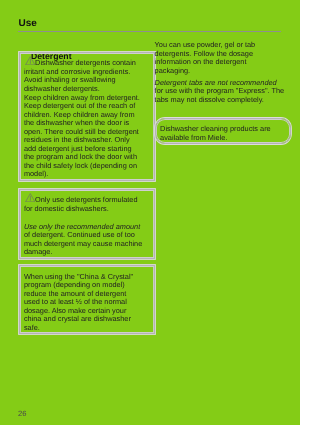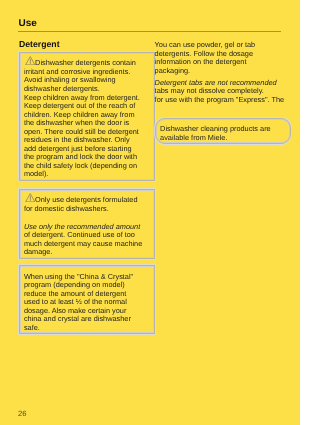--- a/index.html
+++ b/index.html
@@ -1,29 +1,29 @@
 <!DOCTYPE html>
 <html><head>
 <meta charset="utf-8">
 <style>
   html,body{margin:0;padding:0;}
   body{
     width:300px;height:425px;background:#ffffff;
     font-family:"Liberation Sans",sans-serif;color:#111111;
     -webkit-font-smoothing:antialiased;text-rendering:geometricPrecision;
   }
-  .page{position:relative;width:300px;height:425px;overflow:hidden;background:#fde047;}
+  .page{position:relative;width:300px;height:425px;overflow:hidden;background:#84cc16;}
 
   .chapter{position:absolute;left:18.5px;top:18.7px;font-size:10px;font-weight:bold;line-height:10px;color:#111;}
   .rule{position:absolute;left:18px;top:30.7px;width:263px;height:1px;background:#8f8f8f;}
 
   .colL{position:absolute;left:19px;top:39.7px;width:126px;}
   .colR{position:absolute;left:154.6px;top:41px;width:126px;}
 
-  .sechead{font-size:8.7px;font-weight:bold;line-height:9px;margin:0;padding:0;color:#111;}
+  .sechead{font-size:8.7px;font-weight:bold;line-height:9px;margin:12px;padding:0;color:#111;}
 
   .box{border:1px solid #b4b4b4;box-shadow:0 0 0 0.9px #dcdcdc, inset 0 0 0 0.9px #cfcfcf;box-sizing:border-box;width:136px;padding:6.2px 3px 0.5px 3.9px;}
   .ln{margin:0;font-size:7.35px;line-height:8.55px;color:#222;white-space:pre;}
   .ln.gap{margin-top:9.7px;font-style:italic;}
   .colR > .ln.gap{margin-top:3.65px;}
   .box1{position:absolute;left:0;top:12.5px;}
   .box2{position:absolute;left:0;top:149.2px;}
   .box3{position:absolute;left:0;top:225.7px;}
   .boxR{position:absolute;left:0.6px;top:77.0px;border-radius:10px;}
   .colL,.colR{position:absolute;}
@@ -84,22 +84,22 @@
       <div class="ln">safe.</div>
     </div>
   </div>
 
   <div class="colR">
     <div class="ln">You can use powder, gel or tab</div>
     <div class="ln">detergents. Follow the dosage</div>
     <div class="ln">information on the detergent</div>
     <div class="ln">packaging.</div>
     <div class="ln gap">Detergent tabs are not recommended</div>
+    <div class="ln">for use with the program "Express". The</div>
     <div class="ln">tabs may not dissolve completely.</div>
-    <div class="ln">for use with the program "Express". The</div>
 
     <div class="box boxR">
       <div class="ln">Dishwasher cleaning products are</div>
       <div class="ln">available from Miele.</div>
     </div>
   </div>
 
   <div class="pageno">26</div>
 </div>
 

